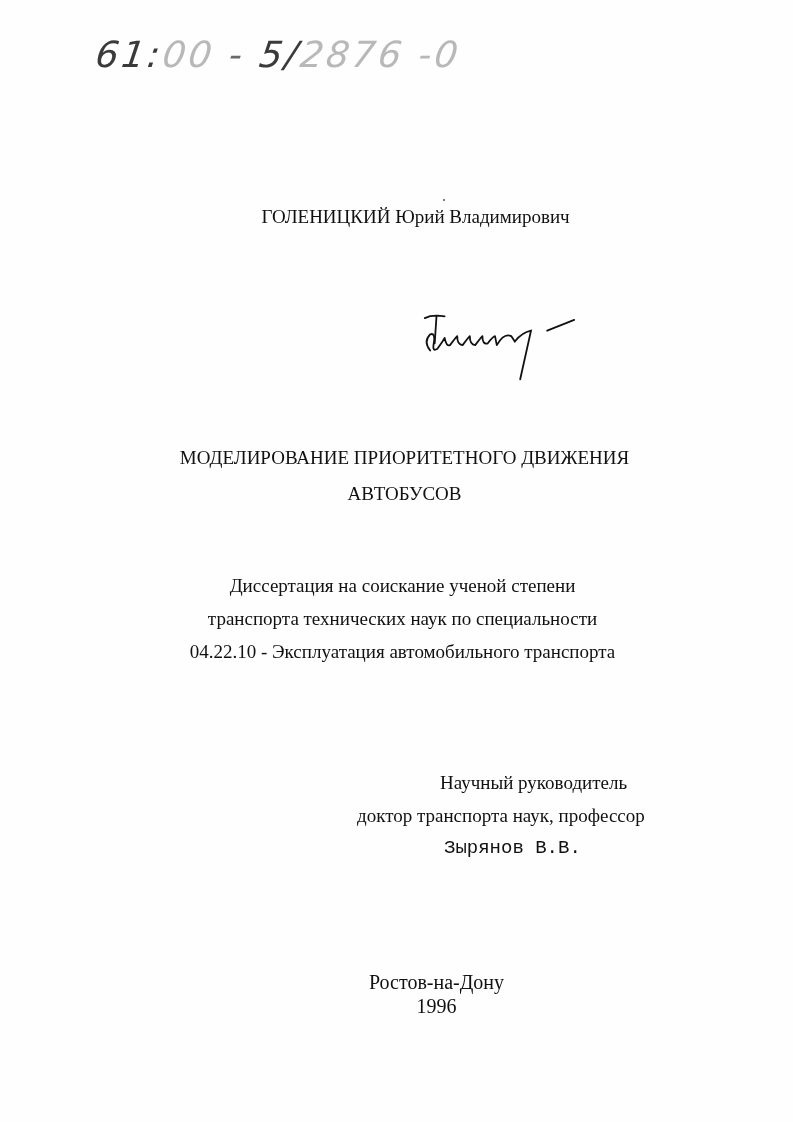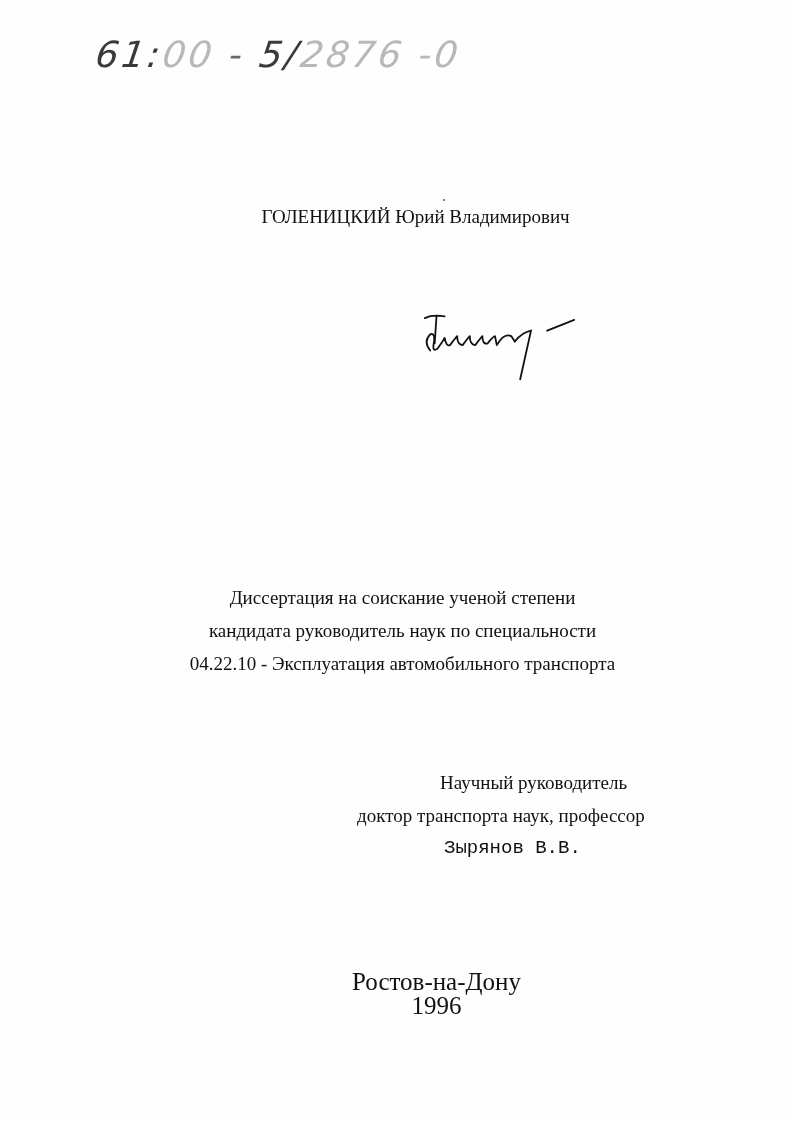--- a/index.html
+++ b/index.html
@@ -64,38 +64,37 @@
     }
     .degree {
       position: absolute;
       left: 0; width: 100%;
       top: 569px;
       text-align: center;
       font-size: 19px;
       line-height: 33px;
       padding-left: 12px;
       box-sizing: border-box;
-      margin-top: 12px;
     }
     .advisor {
       position: absolute;
       left: 0; width: 100%;
       top: 766px;
       font-size: 19px;
       line-height: 33px;
     }
     .advisor .line1 { position: absolute; left: 440px; top: 0; }
     .advisor .line2 { position: absolute; left: 357px; top: 33px; }
     .advisor .line3 { position: absolute; left: 444px; top: 66px; font-family: Liberation Mono, monospace; }
     .place {
       position: absolute;
       left: 0; width: 100%;
       top: 970px;
       text-align: center;
-      font-size: 25px;
+      font-size: 20px;
       line-height: 24px;
       padding-left: 80px;
       box-sizing: border-box;
     }
     .dot-mark {
       position: absolute;
       left: 443px;
       top: 199px;
       width: 2px; height: 2px;
       background: #555;
@@ -118,24 +117,28 @@
 
   <div class="author">ГОЛЕНИЦКИЙ Юрий Владимирович</div>
 
   <svg class="signature" viewBox="0 0 200 110" xmlns="http://www.w3.org/2000/svg">
     <path d="M35 12 L33 42 M22 14 Q30 10 44 12" stroke="#111" stroke-width="2" fill="none" stroke-linecap="round"></path>
     <path d="M28 50 Q20 40 28 32 Q34 30 32 42 Q30 52 36 48 Q42 40 44 36 Q46 46 50 44 Q56 36 58 34 Q58 44 64 44 Q70 36 72 34 Q72 44 78 44 Q84 36 86 34 Q86 44 92 42 Q98 34 100 34 L102 44 Q110 30 118 34 L122 40" stroke="#111" stroke-width="2" fill="none" stroke-linecap="round" stroke-linejoin="round"></path>
     <path d="M122 40 Q130 30 140 28 L128 82" stroke="#111" stroke-width="2" fill="none" stroke-linecap="round"></path>
     <path d="M158 28 L188 16" stroke="#111" stroke-width="2" fill="none" stroke-linecap="round"></path>
   </svg>
 
+  <div class="title">
+    <div>МОДЕЛИРОВАНИЕ ПРИОРИТЕТНОГО ДВИЖЕНИЯ</div>
+    <div>АВТОБУСОВ</div>
+  </div>
 
   <div class="degree">
     <div>Диссертация на соискание ученой степени</div>
-    <div>кандидата руководитель наук по специальности</div>
+    <div>транспорта технических наук по специальности</div>
     <div>04.22.10 - Эксплуатация автомобильного транспорта</div>
   </div>
 
   <div class="advisor">
     <div class="line1">Научный руководитель</div>
     <div class="line2">доктор транспорта наук, профессор</div>
     <div class="line3">Зырянов В.В.</div>
   </div>
 
   <div class="place">

